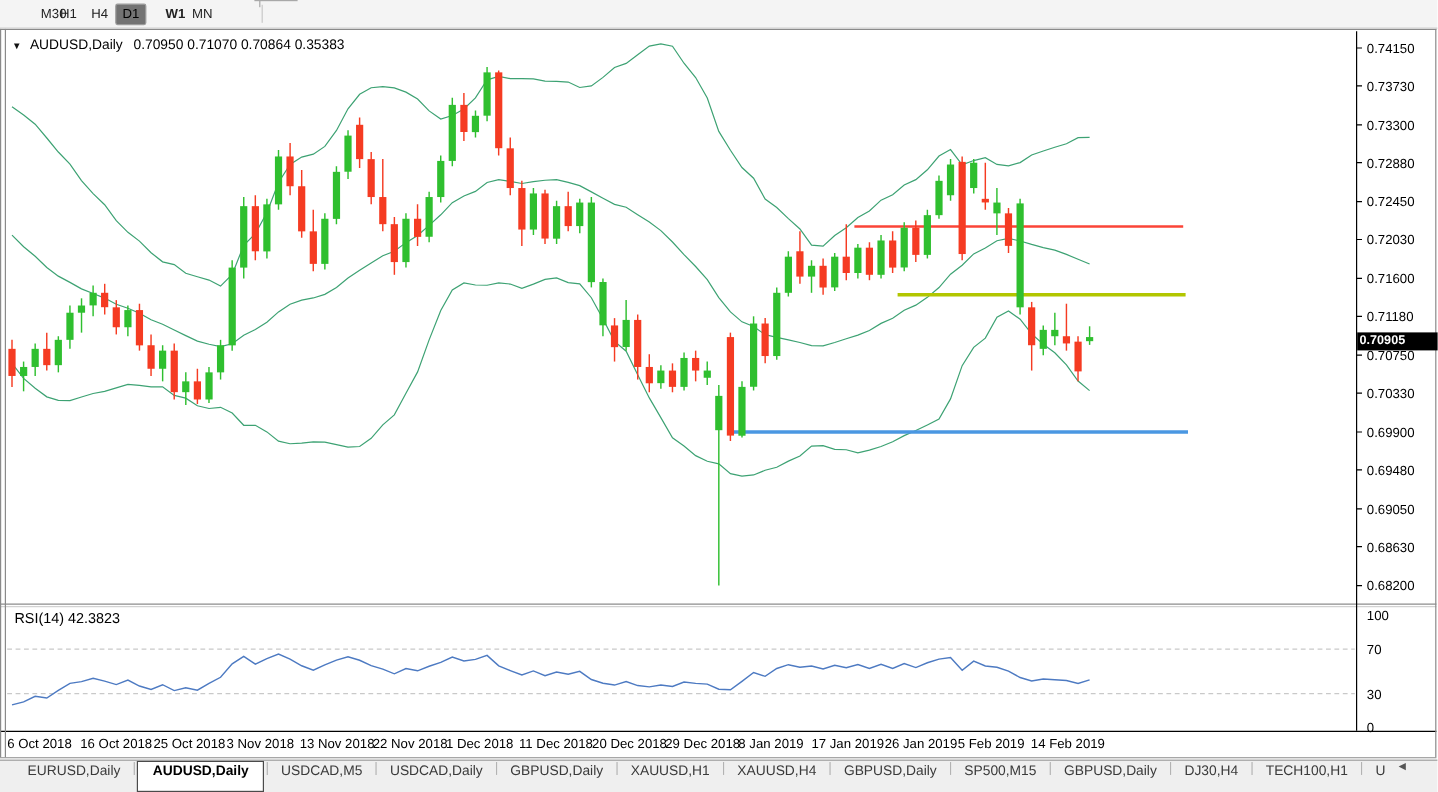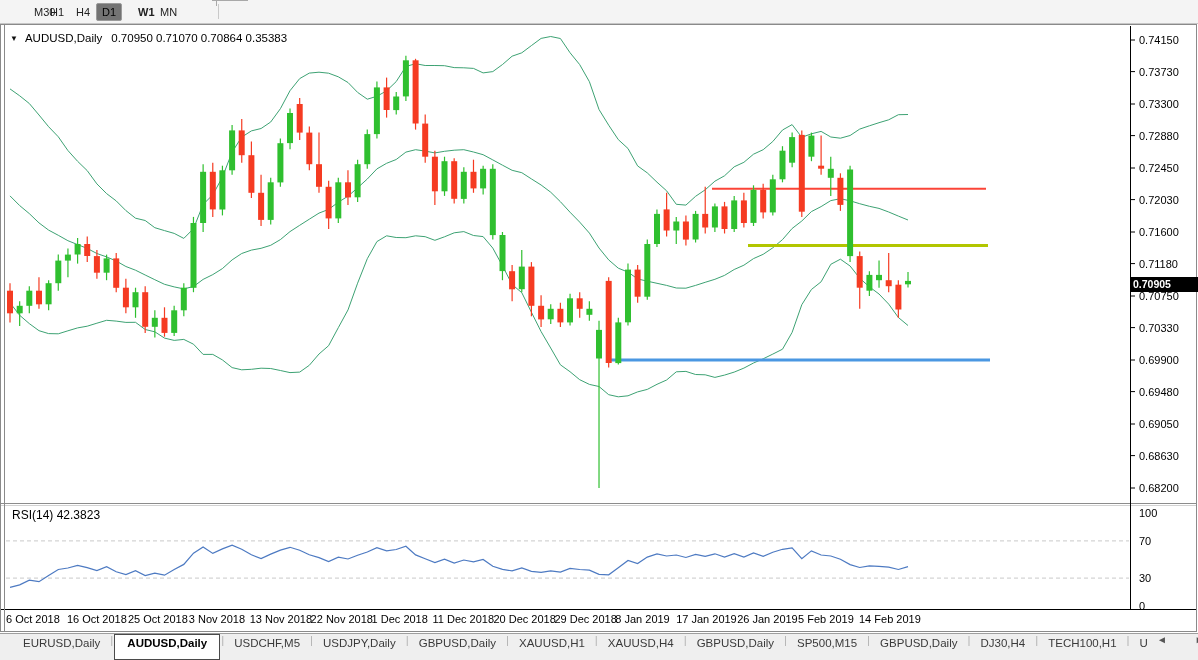--- a/index.html
+++ b/index.html
@@ -315,23 +315,23 @@
   </div>
   <div class="rsi-label">RSI(14) 42.3823</div>
   <div class="price-tag" id="price-tag" style="top: 252.8px;">0.70905</div>
 </div>
 
 <div class="tabs" id="tabs">
     <span class="tab">EURUSD,Daily</span>
     <span class="tab-sep">|</span>
     <span class="tab active">AUDUSD,Daily</span>
     <span class="tab-sep">|</span>
-    <span class="tab">USDCHF,M5</span>
-    <span class="tab-sep">|</span>
-    <span class="tab">USDJPY,Daily</span>
+    <span class="tab">USDCAD,M5</span>
+    <span class="tab-sep">|</span>
+    <span class="tab">USDCAD,Daily</span>
     <span class="tab-sep">|</span>
     <span class="tab">GBPUSD,Daily</span>
     <span class="tab-sep">|</span>
     <span class="tab">XAUUSD,H1</span>
     <span class="tab-sep">|</span>
     <span class="tab">XAUUSD,H4</span>
     <span class="tab-sep">|</span>
     <span class="tab">GBPUSD,Daily</span>
     <span class="tab-sep">|</span>
     <span class="tab">SP500,M15</span>

